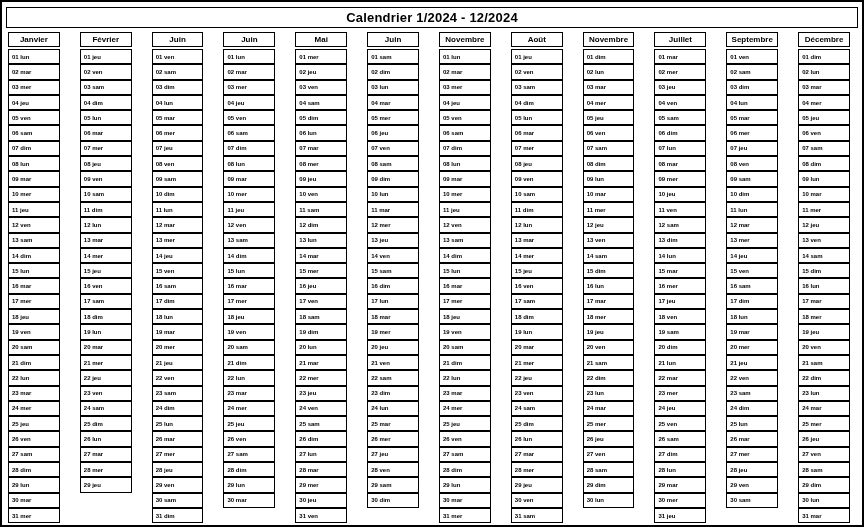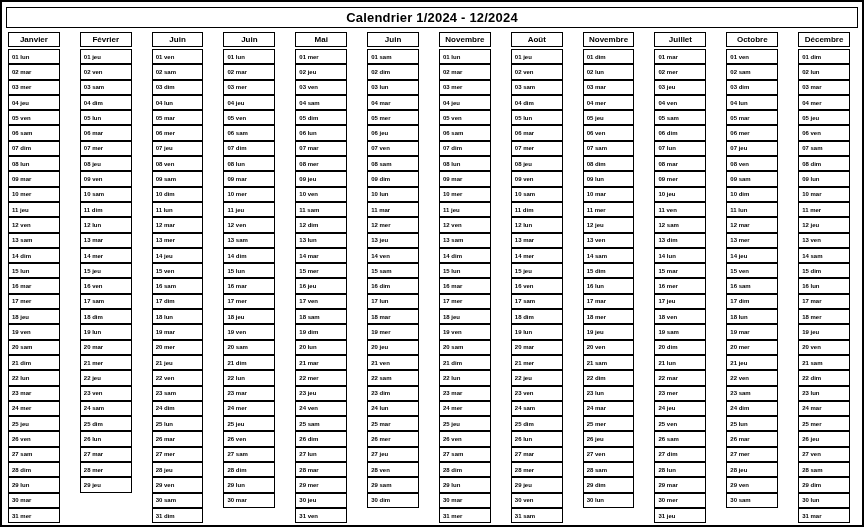--- a/index.html
+++ b/index.html
@@ -400,21 +400,21 @@
         <div class="day-cell">24 jeu</div>
         <div class="day-cell">25 ven</div>
         <div class="day-cell">26 sam</div>
         <div class="day-cell">27 dim</div>
         <div class="day-cell">28 lun</div>
         <div class="day-cell">29 mar</div>
         <div class="day-cell">30 mer</div>
         <div class="day-cell">31 jeu</div>
       </div>
       <div class="month-column">
-        <div class="month-header">Octobre</div>
+        <div class="month-header">Septembre</div>
         <div class="day-cell">01 ven</div>
         <div class="day-cell">02 sam</div>
         <div class="day-cell">03 dim</div>
         <div class="day-cell">04 lun</div>
         <div class="day-cell">05 mar</div>
         <div class="day-cell">06 mer</div>
         <div class="day-cell">07 jeu</div>
         <div class="day-cell">08 ven</div>
         <div class="day-cell">09 sam</div>
         <div class="day-cell">10 dim</div>

